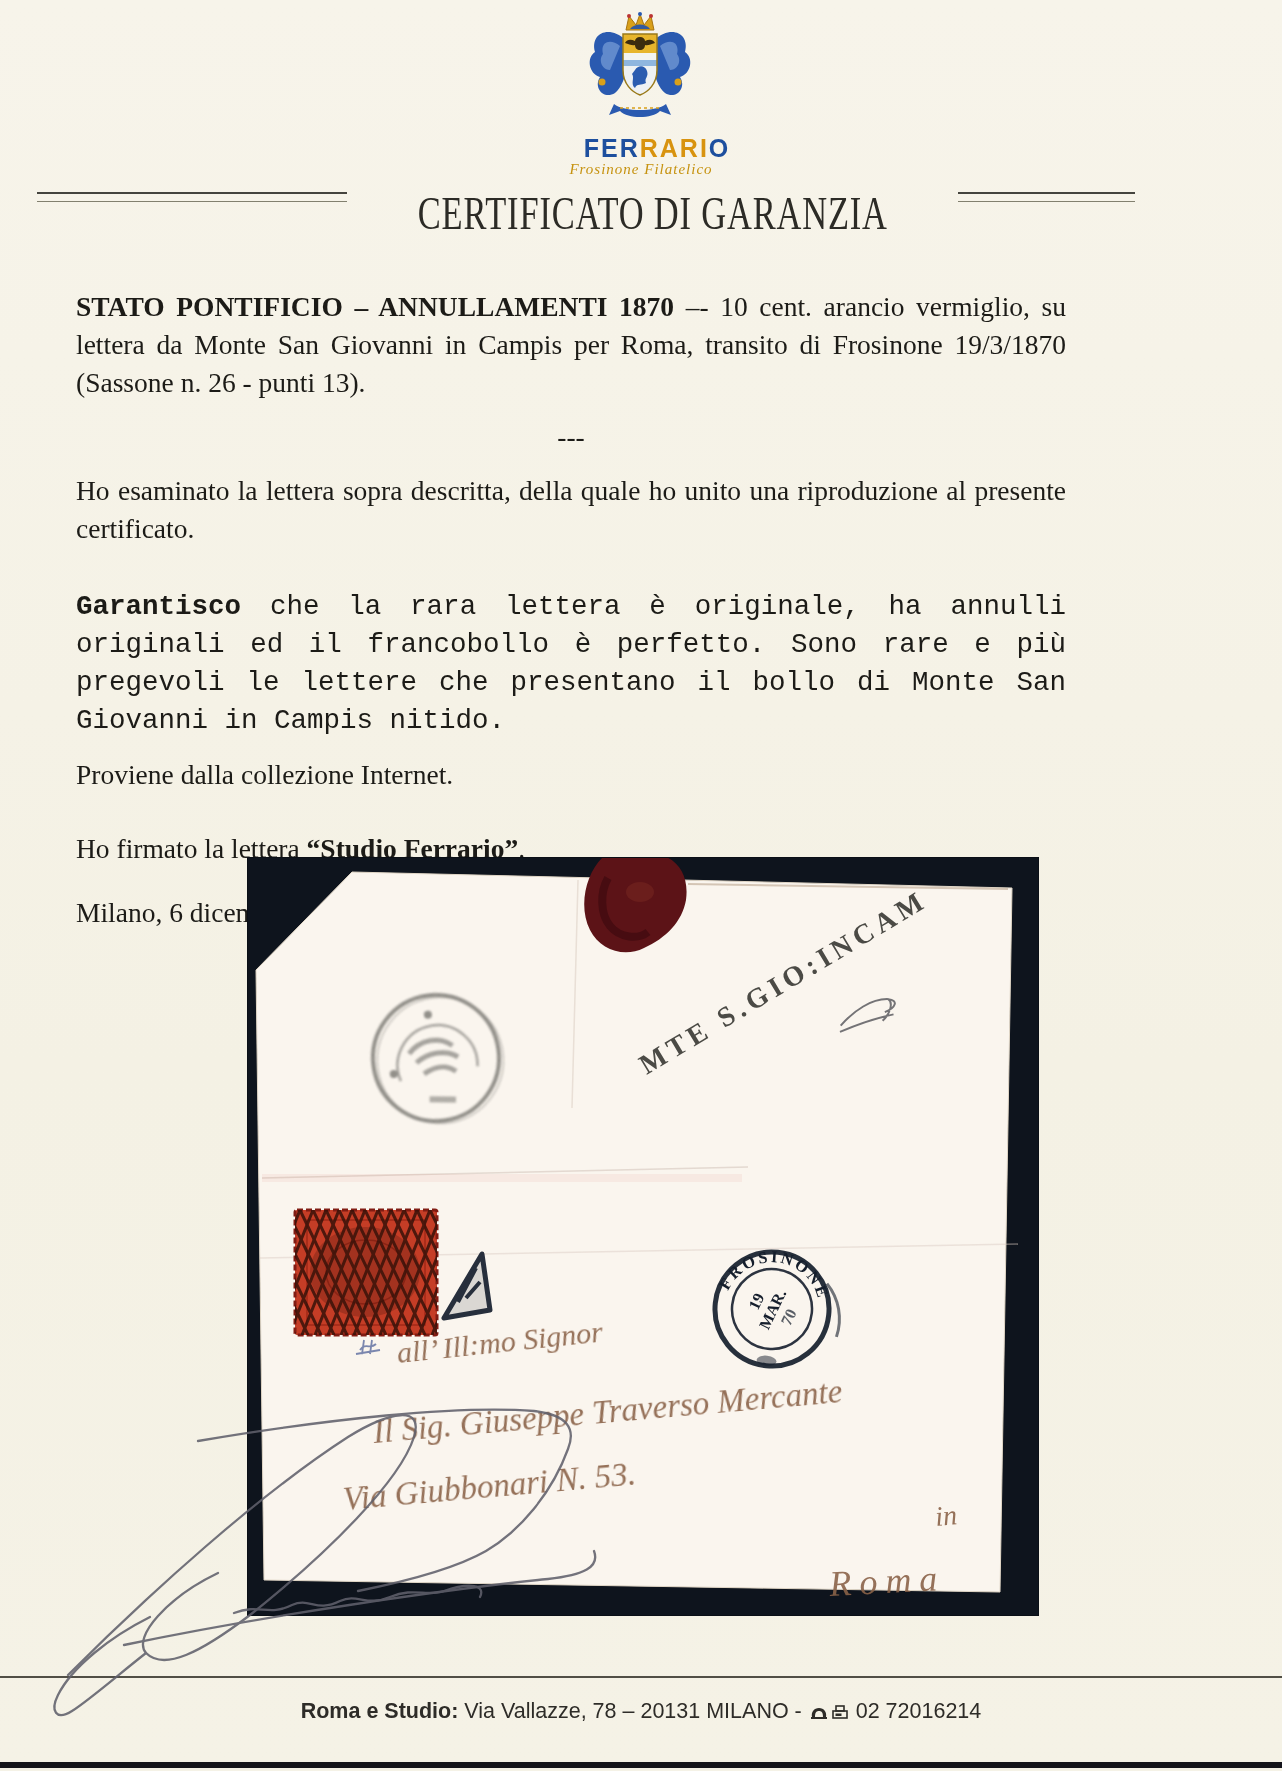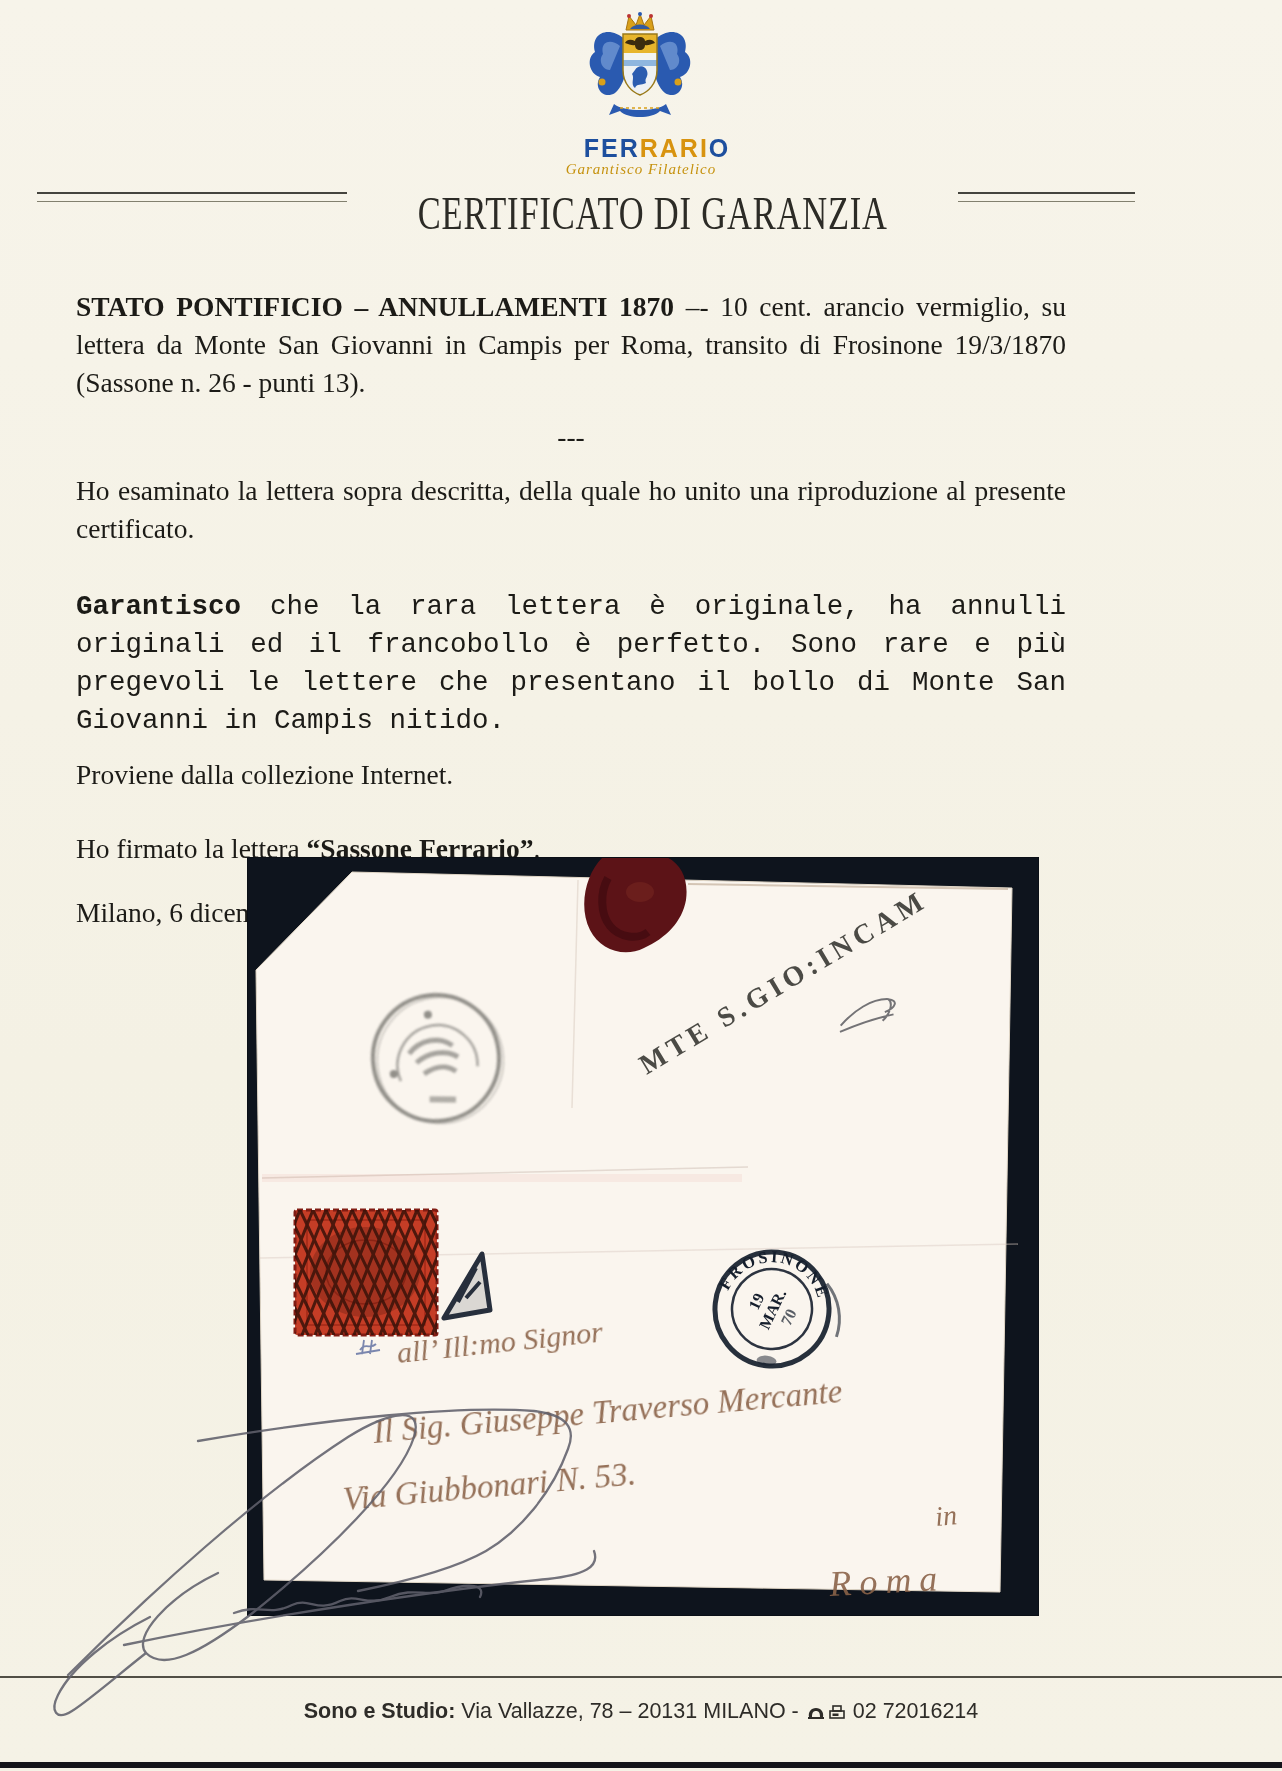--- a/index.html
+++ b/index.html
@@ -90,35 +90,35 @@
         <path d="M55,58 C58,53 65,53 67,59 C69,65 64,66 66,71 C61,74 57,71 55,76 C50,72 55,66 52,62 Z" fill="#2b5cb0"></path>
       </g>
       <path d="M43,22 L77,22 L77,58 C77,72 68,80 60,83 C52,80 43,72 43,58 Z" fill="none" stroke="#9a7a1a" stroke-width="1.5"></path>
 
       <path d="M34,92 C44,100 76,100 86,92 L91,103 L80,99 C72,107 48,107 40,99 L29,103 Z" fill="#2a5ab0"></path>
       <path d="M40,96 L80,96" stroke="#d9a01a" stroke-width="1.5" stroke-dasharray="3 3"></path>
     </svg>
   </div>
 
   <div class="brand"><span class="blue">FER</span><span class="gold">RARI</span><span class="blue">O</span></div>
-  <div class="tagline">Garantisco Filatelico</div>
+  <div class="tagline">Frosinone Filatelico</div>
 
   <div class="title-row">
     <div class="rule rule-left"></div>
     <div class="cert-title">CERTIFICATO DI GARANZIA</div>
     <div class="rule rule-right"></div>
   </div>
 
   <div class="body-text">
     <p><b>STATO PONTIFICIO – ANNULLAMENTI 1870</b><span> –- 10 cent. arancio vermiglio, su lettera da Monte San Giovanni in Campis per Roma, transito di Frosinone 19/3/1870 (Sassone n. 26 - punti 13).</span></p>
     <p class="sep">---</p>
     <p>Ho esaminato la lettera sopra descritta, della quale ho unito una riproduzione al presente certificato.</p>
     <p class="mt"><b>Garantisco</b><span> che la rara lettera è originale, ha annulli originali ed il francobollo è perfetto. Sono rare e più pregevoli le lettere che presentano il bollo di Monte San Giovanni in Campis nitido.</span></p>
     <p>Proviene dalla collezione Internet.</p>
-    <p class="mt2"><span>Ho firmato la lettera </span><b>“Sassone Ferrario”</b><span>.</span></p>
+    <p class="mt2"><span>Ho firmato la lettera </span><b>“Studio Ferrario”</b><span>.</span></p>
     <p class="mt3">Milano, 6 dicembre 2023</p>
   </div>
 
   <div class="photo">
     <svg viewBox="0 0 790 757" width="790" height="757">
       <defs>
         <clipPath id="stampClip">
             <rect x="0" y="0" width="142" height="125" rx="3"></rect>
           </clipPath>
         <filter id="blur1" x="-20%" y="-20%" width="140%" height="140%">
@@ -213,21 +213,21 @@
       <path d="M118,308 C90,330 60,356 44,366 C28,376 22,366 30,350 C44,322 82,292 122,272"></path>
       <path d="M206,268 C232,258 240,272 264,260 C282,252 288,268 312,256 C330,248 338,262 362,252 C386,242 398,252 416,246 C442,237 458,240 452,252"></path>
       <path d="M96,300 C240,270 420,244 520,234 C556,230 572,222 566,206"></path>
       <path d="M170,96 C300,74 430,60 506,66 C540,70 548,84 540,104 C524,148 492,186 458,206 C430,222 380,236 330,246"></path>
     </g>
   </svg>
 
   <div class="footer-rule"></div>
   <div class="footer">
     <div>
-      <span class="b">Sono e Studio:</span><span> Via Vallazze, 78 – 20131 MILANO - </span><span class="ficon"><svg width="18" height="16" viewBox="0 0 18 16">
+      <span class="b">Roma e Studio:</span><span> Via Vallazze, 78 – 20131 MILANO - </span><span class="ficon"><svg width="18" height="16" viewBox="0 0 18 16">
             <path d="M2,13 C1,8 4,4 9,4 C14,4 17,8 16,13 L13,13 C13,9 12,7 9,7 C6,7 5,9 5,13 Z" fill="#2e2c28"></path>
             <rect x="1" y="13" width="16" height="2" fill="#2e2c28"></rect>
           </svg></span><span class="ficon"><svg width="16" height="16" viewBox="0 0 16 16">
             <rect x="1" y="7" width="14" height="7" fill="none" stroke="#2e2c28" stroke-width="1.6"></rect>
             <rect x="4" y="2" width="8" height="5" fill="none" stroke="#2e2c28" stroke-width="1.6"></rect>
             <rect x="3.5" y="9.5" width="6" height="2.5" fill="#2e2c28"></rect>
           </svg></span><span> 02 72016214</span>
     </div>
   </div>
   <div class="bottom-bar"></div>

